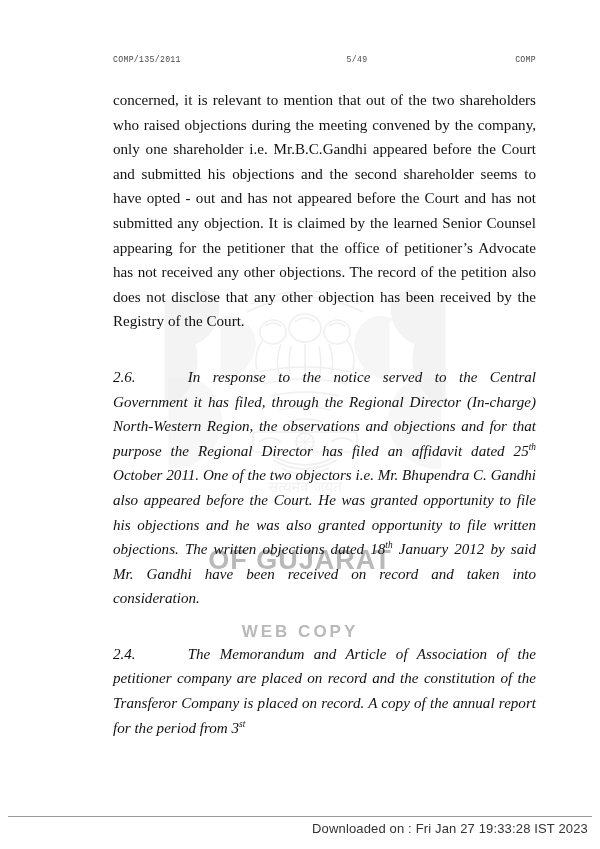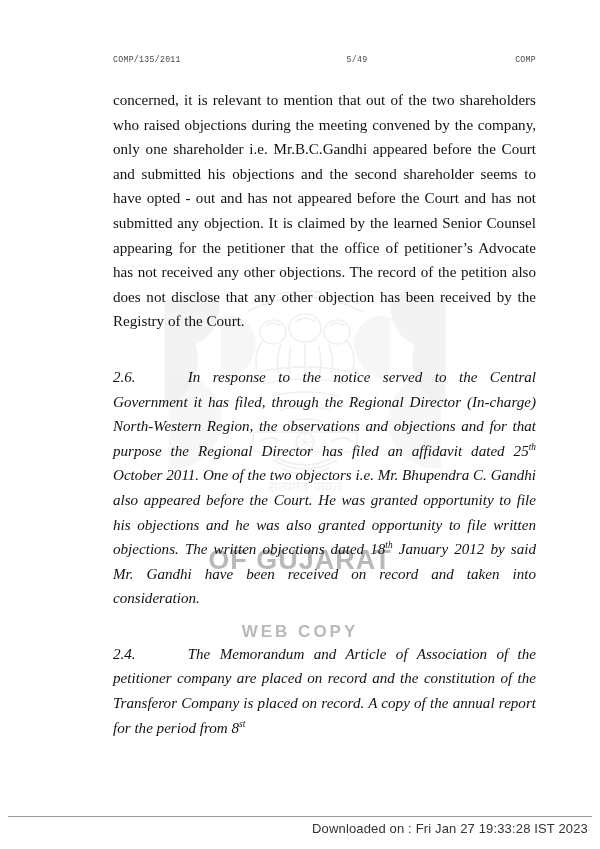--- a/index.html
+++ b/index.html
@@ -192,20 +192,20 @@
     <span id="hdr-page">5/49</span>
     <span id="hdr-type">COMP</span>
   </div>
 
   <div id="content">
 
     <p class="para"><span>concerned, it is relevant to mention that out of the two shareholders who raised objections during the meeting convened by the company, only one shareholder i.e. Mr.B.C.Gandhi appeared before the Court and submitted his objections and the second shareholder seems to have opted - out and has not appeared before the Court and has not submitted any objection. It is claimed by the learned Senior Counsel appearing for the petitioner that the office of petitioner’s Advocate has not received any other objections. The record of the petition also does not disclose that any other objection has been received by the Registry of the Court.</span></p>
 
     <p class="para"><span class="num">2.6.</span><span class="tab"></span><span>In response to the notice served to the Central Government it has filed, through the Regional Director (In-charge) North-Western Region, the observations and objections and for that purpose the Regional Director has filed an affidavit dated 25</span><sup>th</sup><span> October 2011. One of the two objectors i.e. Mr. Bhupendra C. Gandhi also appeared before the Court. He was granted opportunity to file his objections and he was also granted opportunity to file written objections. The written objections dated 18</span><sup>th</sup><span> January 2012 by said Mr. Gandhi have been received on record and taken into consideration.</span></p>
 
-    <p class="para"><span class="num">2.4.</span><span class="tab"></span><span>The Memorandum and Article of Association of the petitioner company are placed on record and the constitution of the Transferor Company is placed on record. A copy of the annual report for the period from 8</span><sup>st</sup></p>
+    <p class="para"><span class="num">2.4.</span><span class="tab"></span><span>The Memorandum and Article of Association of the petitioner company are placed on record and the constitution of the Transferor Company is placed on record. A copy of the annual report for the period from 3</span><sup>st</sup></p>
 
   </div>
 
   <div id="footer-rule"></div>
   <div id="footer-text">Downloaded on : Fri Jan 27 19:33:28 IST 2023</div>
 
 </div>
 
 </body></html>

